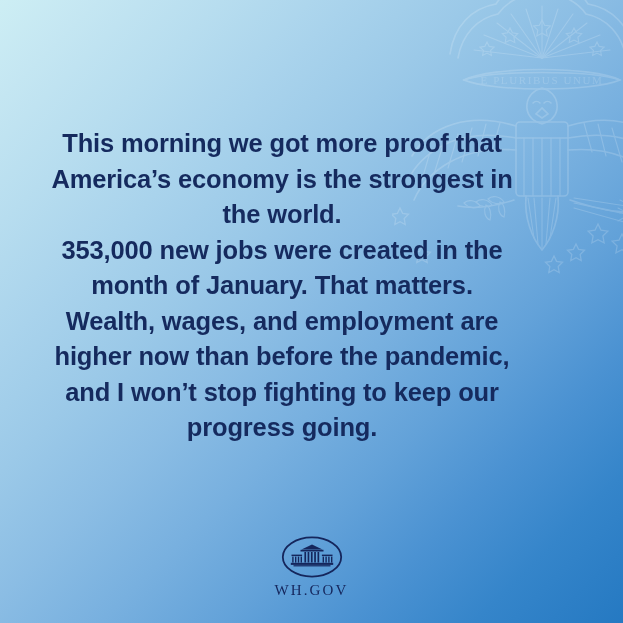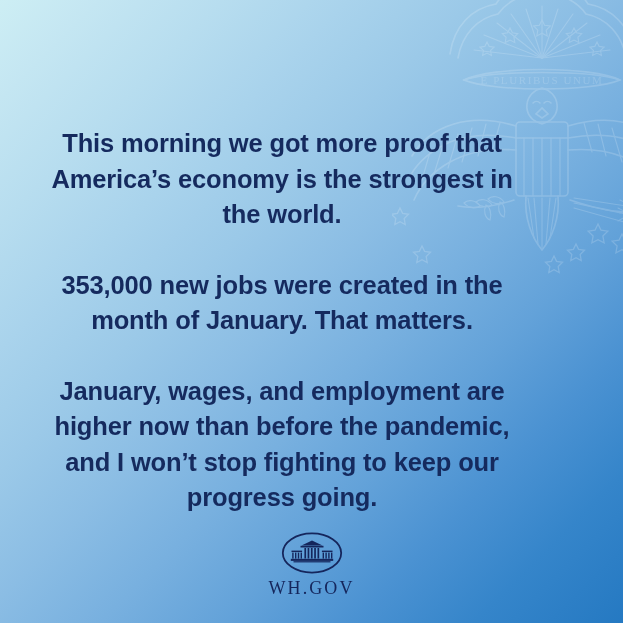--- a/index.html
+++ b/index.html
@@ -57,41 +57,41 @@
   .para {
     color: #152a5e;
     font-size: 25.5px;
     line-height: 35.5px;
     font-weight: 600;
     letter-spacing: -0.15px;
     margin: 0 auto;
     width: 500px;
     white-space: pre-line;
   }
-  .para + .para { margin-top: 35px; }
+  .para + .para { }
 
   
   #footer-logo {
     position: absolute;
     left: 0;
     bottom: 24px;
     width: 623px;
     text-align: center;
   }
   #wh-mark {
     display: block;
     margin: 0 auto;
     width: 62px;
     height: 42px;
   }
   #wh-gov-text {
     display: block;
     margin-top: 4px;
     font-family: "Liberation Serif", serif;
-    font-size: 18px;
+    font-size: 15px;
     letter-spacing: 2.1px;
     color: #15265c;
     font-weight: 400;
   }
 </style>
 </head>
 <body>
 
 <div id="card">
 
@@ -207,21 +207,21 @@
         <path d="M286 228 l2.6 5.4 5.9 .9 -4.3 4.2 1 6 -5.2 -2.8 -5.2 2.8 1 -6 -4.3 -4.2 5.9 -.9z"></path>
         <path d="M8 246 l2.6 5.4 5.9 .9 -4.3 4.2 1 6 -5.2 -2.8 -5.2 2.8 1 -6 -4.3 -4.2 5.9 -.9z"></path>
         <path d="M30 284 l2.6 5.4 5.9 .9 -4.3 4.2 1 6 -5.2 -2.8 -5.2 2.8 1 -6 -4.3 -4.2 5.9 -.9z"></path>
       </g>
     </svg>
   </div>
 
   <div id="quote">
     <p class="para">This morning we got more proof that America’s economy is the strongest in the world.</p>
     <p class="para">353,000 new jobs were created in the month of January. That matters.</p>
-    <p class="para">January, wages, and employment are higher now than before the pandemic, and I won’t stop fighting to keep our progress going.</p>
+    <p class="para">Wealth, wages, and employment are higher now than before the pandemic, and I won’t stop fighting to keep our progress going.</p>
   </div>
 
   <div id="footer-logo">
     <svg id="wh-mark" viewBox="0 0 62 42" xmlns="http://www.w3.org/2000/svg">
       <ellipse cx="31" cy="21" rx="29.2" ry="19.6" fill="none" stroke="#15265c" stroke-width="1.8"></ellipse>
       <g fill="#15265c">
 
         <path d="M31 8.5 L20.5 13.6 L41.5 13.6 Z"></path>
         <rect x="19.5" y="13.8" width="23" height="1.7"></rect>
 

